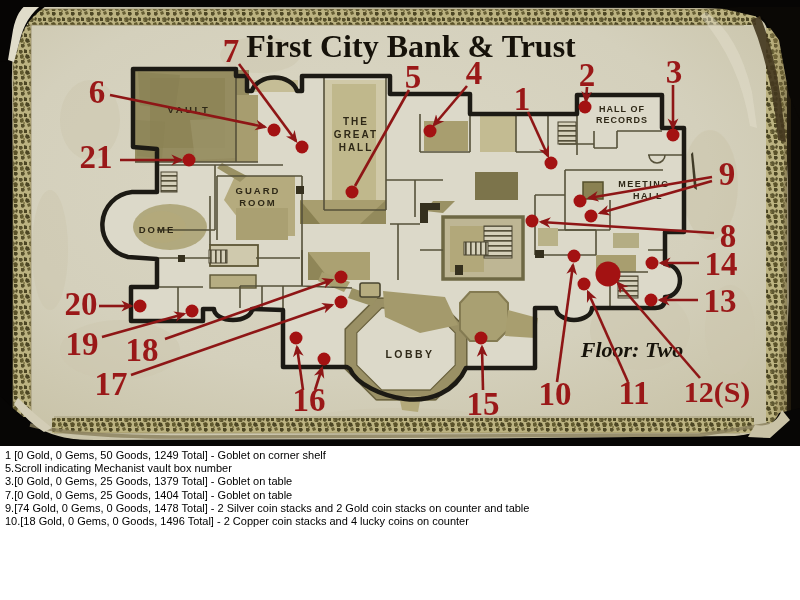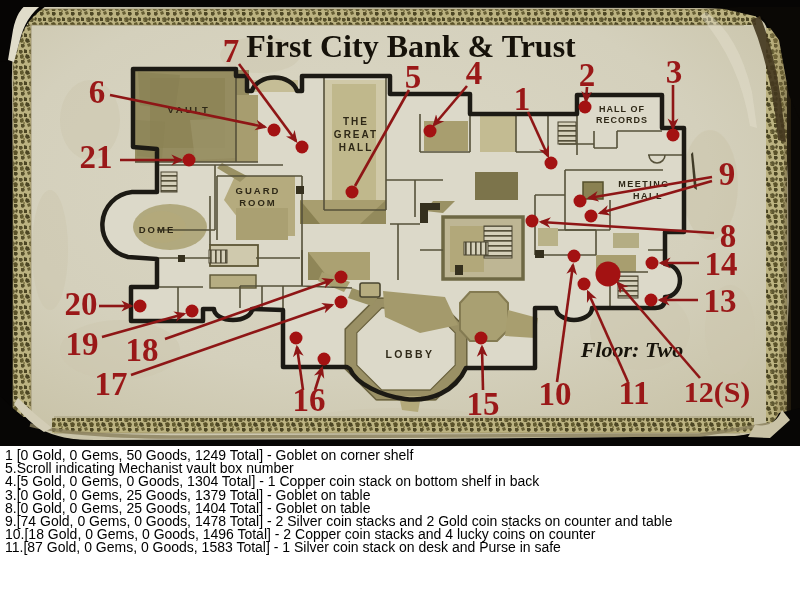--- a/index.html
+++ b/index.html
@@ -1,18 +1,18 @@
 <!DOCTYPE html>
 <html><head>
 <meta charset="utf-8">
 <style>
   html,body{margin:0;padding:0;background:#fff;width:800px;height:600px;overflow:hidden;}
   body{font-family:"Liberation Sans", sans-serif;}
   #map{display:block;}
-  #legend{position:absolute;left:5px;top:449px;width:795px;font-size:14px;line-height:13.2px;color:#000;white-space:nowrap;}
+  #legend{position:absolute;left:5px;top:449px;width:795px;font-size:11px;line-height:13.2px;color:#000;white-space:nowrap;}
 </style>
 </head>
 <body>
 
 <svg id="map" width="800" height="446" viewBox="0 0 800 446">
 <defs>
   <pattern id="orn" width="19" height="16" patternUnits="userSpaceOnUse">
     <rect width="19" height="16" fill="#bcb381"></rect>
     <path d="M0,2 l3,0 1,2 -2,2 -2,-1z" fill="#57502b"></path>
     <path d="M5,1 l3,1 0,3 -3,0z" fill="#4c4624"></path>
@@ -366,19 +366,17 @@
 <text x="483" y="415">15</text>
 <text x="555" y="405">10</text>
 <text x="634" y="404">11</text>
 <text x="717" y="402" font-size="30">12(S)</text>
 </g>
 </svg>
 
 <div id="legend">
 <div>1 [0 Gold, 0 Gems, 50 Goods, 1249 Total] - Goblet on corner shelf</div>
 <div>5.Scroll indicating Mechanist vault box number</div>
-<div>4.[5 Gold, 0 Gems, 0 Goods, 1304 Total] - 1 Copper coin stack on bottom shelf in back</div>
 <div>3.[0 Gold, 0 Gems, 25 Goods, 1379 Total] - Goblet on table</div>
-<div>8.[0 Gold, 0 Gems, 25 Goods, 1404 Total] - Goblet on table</div>
+<div>7.[0 Gold, 0 Gems, 25 Goods, 1404 Total] - Goblet on table</div>
 <div>9.[74 Gold, 0 Gems, 0 Goods, 1478 Total] - 2 Silver coin stacks and 2 Gold coin stacks on counter and table</div>
 <div>10.[18 Gold, 0 Gems, 0 Goods, 1496 Total] - 2 Copper coin stacks and 4 lucky coins on counter</div>
-<div>11.[87 Gold, 0 Gems, 0 Goods, 1583 Total] - 1 Silver coin stack on desk and Purse in safe</div>
 </div>
 
 </body></html>

